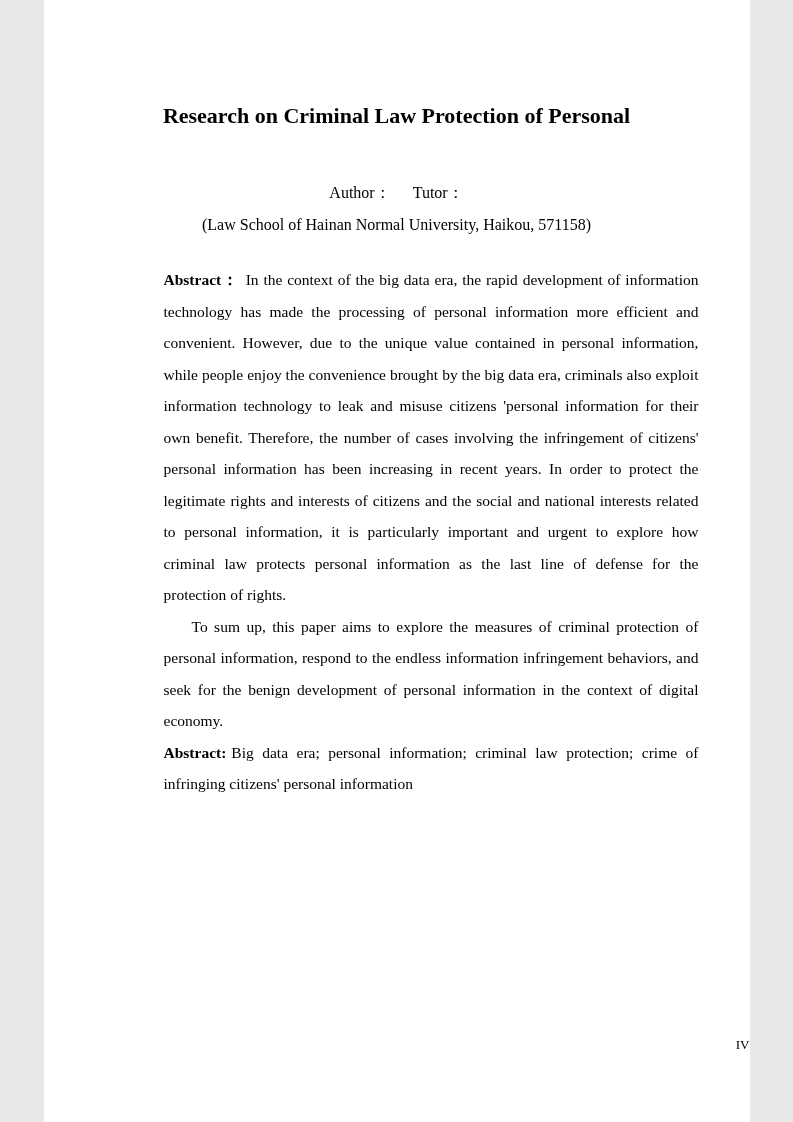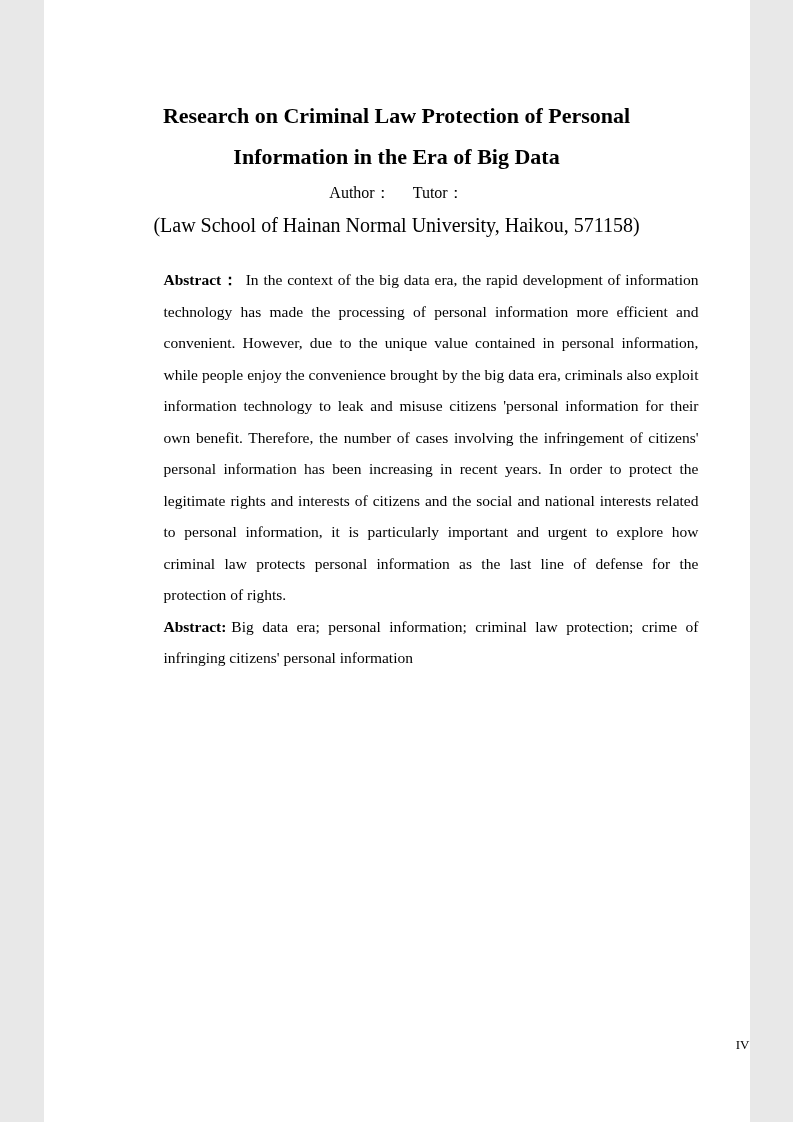--- a/index.html
+++ b/index.html
@@ -42,21 +42,21 @@
   }
   .tutor-label {
     margin-left: 22px;
   }
   .affiliation {
     position: absolute;
     top: 212px;
     left: 0;
     right: 0;
     text-align: center;
-    font-size: 20px;
+    font-size: 16px;
     line-height: 26px;
   }
   .content {
     position: absolute;
     top: 264px;
     left: 120px;
     width: 535px;
     font-size: 15.5px;
     line-height: 31.5px;
     text-align: justify;
@@ -85,33 +85,33 @@
     line-height: 18px;
   }
 </style>
 </head>
 <body>
 
 <div class="page">
 
   <h1 class="title">
     <span class="title-line">Research on Criminal Law Protection of Personal</span>
-    <span class="title-line">Information in the Era of Big Data</span>
   </h1>
 
   <div class="author-line">
     <span>Author：</span><span class="tutor-label">Tutor：</span>
   </div>
 
   <div class="affiliation">(Law School of Hainan Normal University, Haikou, 571158)</div>
 
   <div class="content">
     <p class="para">
       <span class="lead-label">Abstract：</span><span>In the context of the big data era, the rapid development of information technology has made the processing of personal information more efficient and convenient. However, due to the unique value contained in personal information, while people enjoy the convenience brought by the big data era, criminals also exploit information technology to leak and misuse citizens 'personal information for their own benefit. Therefore, the number of cases involving the infringement of citizens' personal information has been increasing in recent years. In order to protect the legitimate rights and interests of citizens and the social and national interests related to personal information, it is particularly important and urgent to explore how criminal law protects personal information as the last line of defense for the protection of rights.</span>
     </p>
+    <p class="para para-indent">To sum up, this paper aims to explore the measures of criminal protection of personal information, respond to the endless information infringement behaviors, and seek for the benign development of personal information in the context of digital economy.</p>
     <p class="para">
       <span class="kw-label">Abstract:</span><span>Big data era; personal information; criminal law protection; crime of infringing citizens' personal information</span>
     </p>
   </div>
 
   <div class="page-number">IV</div>
 
 </div>
 
 </body></html>

